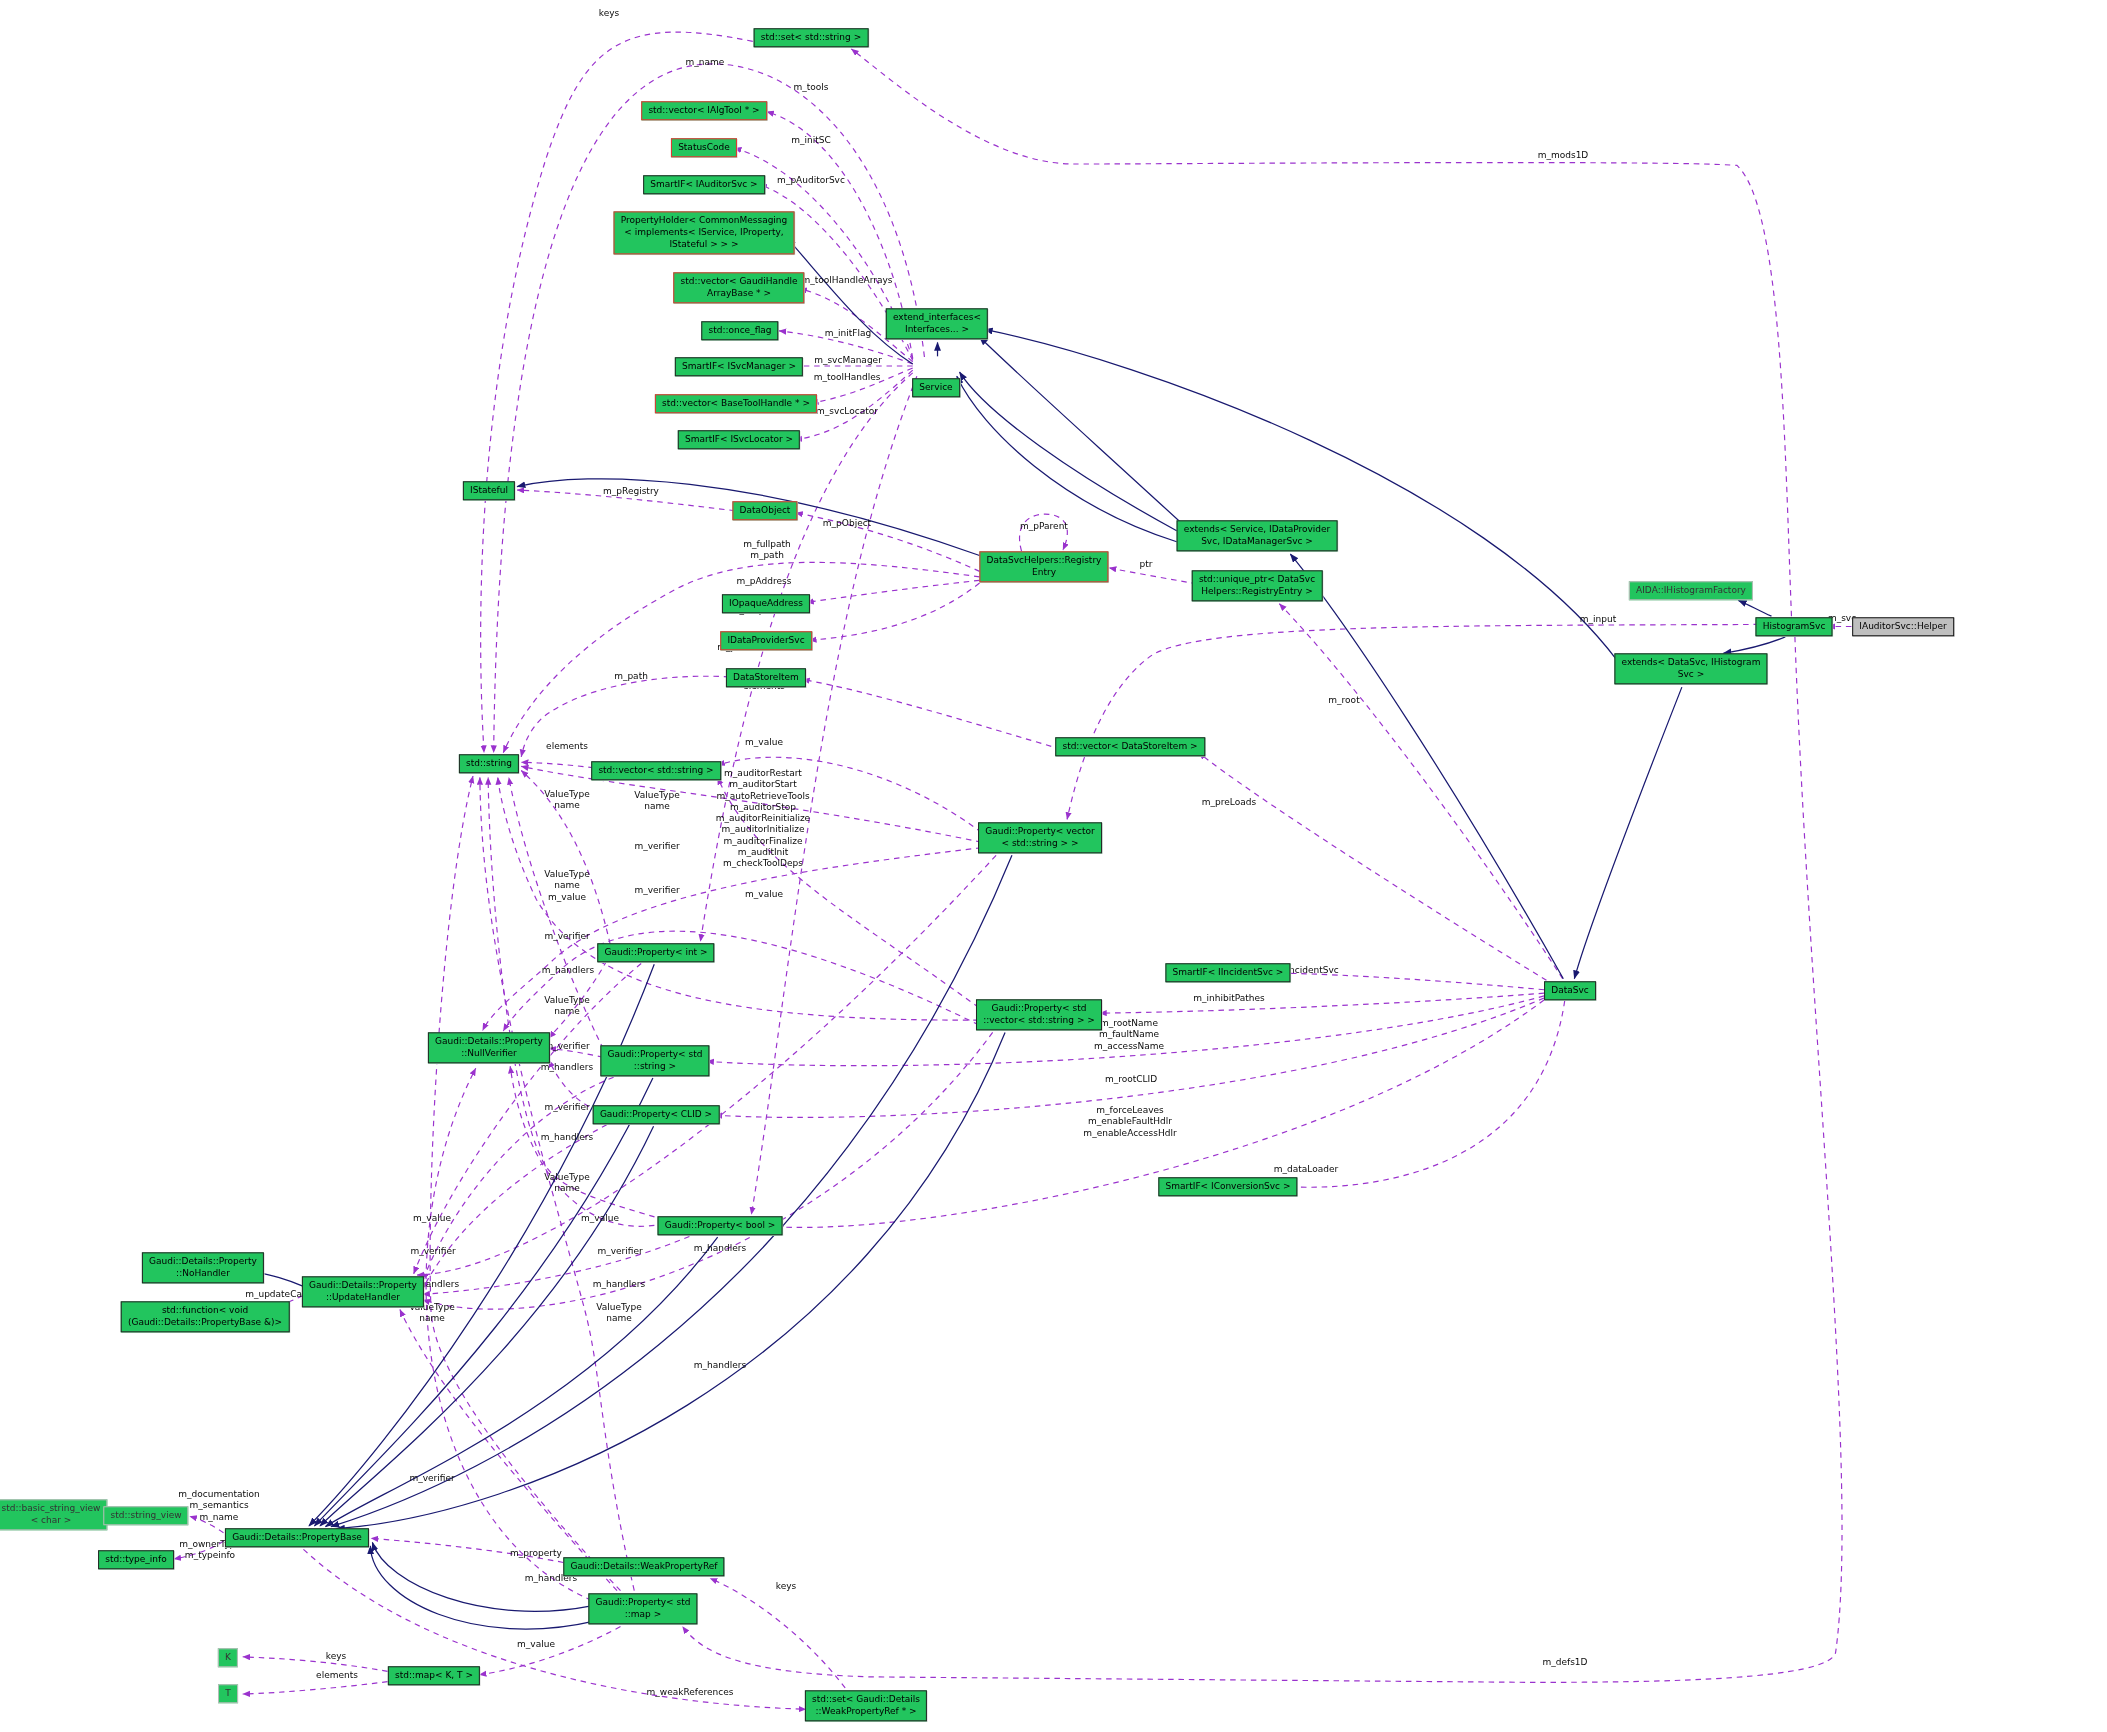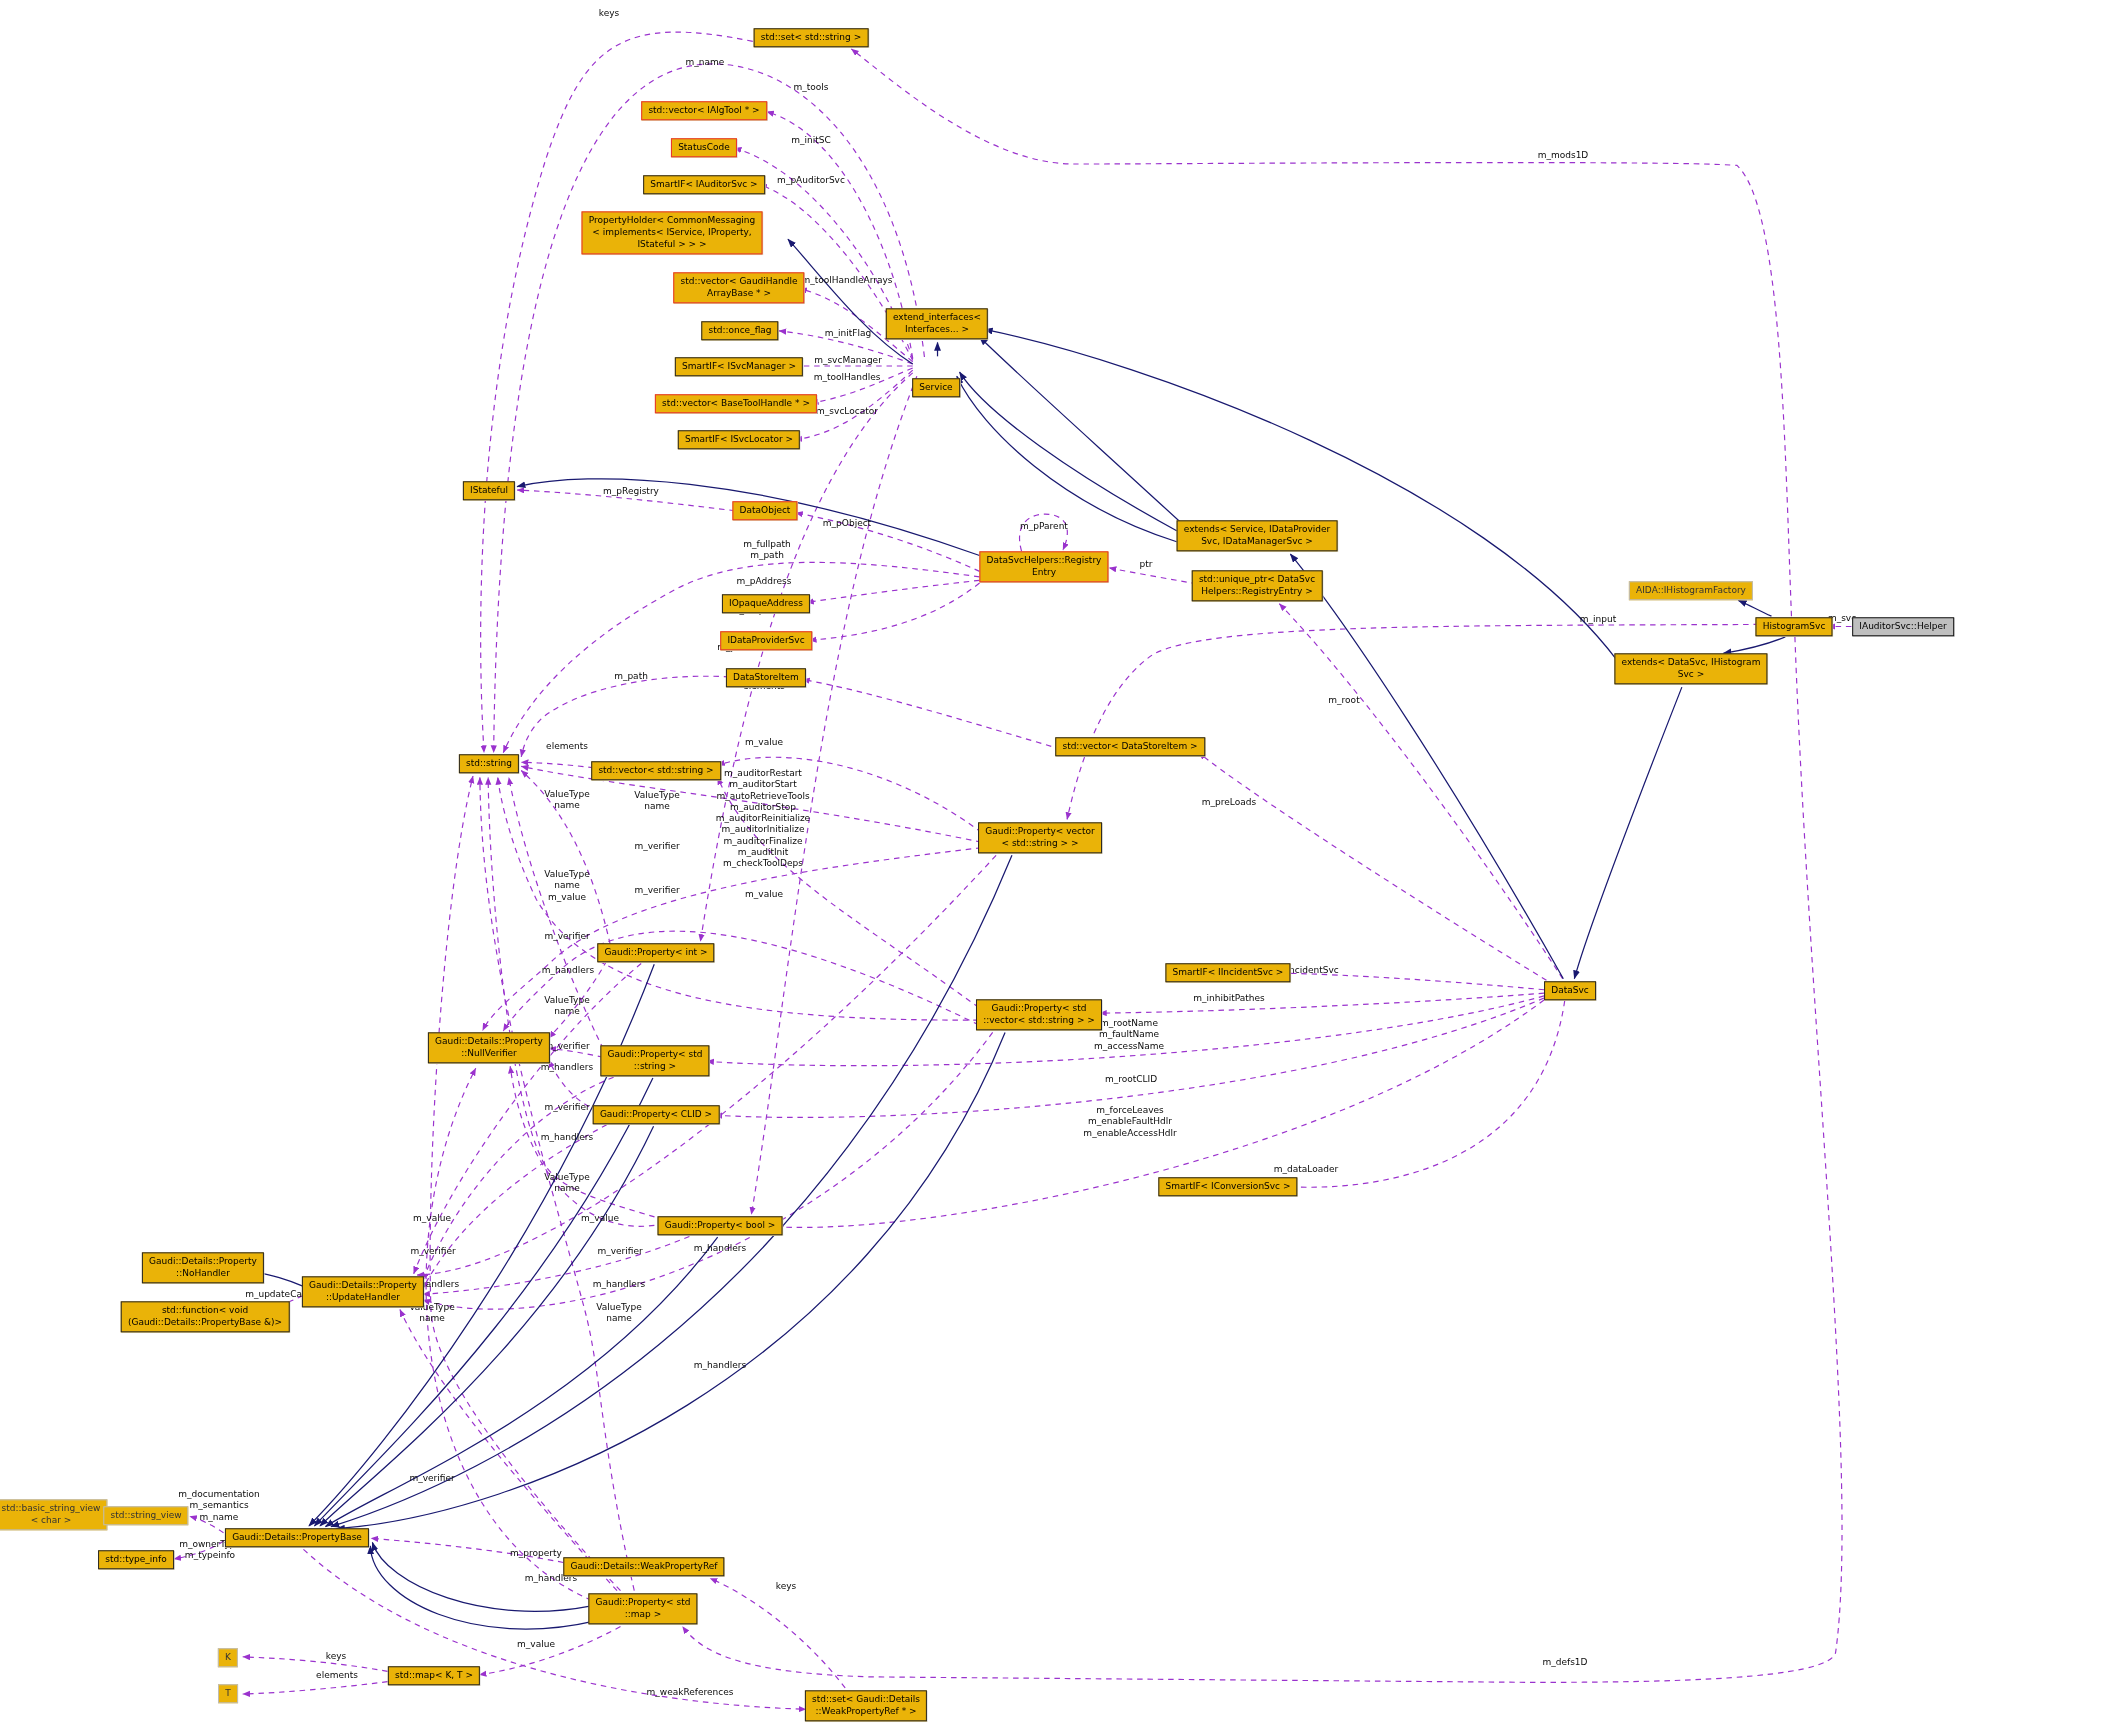--- a/index.html
+++ b/index.html
@@ -1,19 +1,19 @@
 <!DOCTYPE html>
 <html style="font-size:11px"><head>
 <meta charset="utf-8">
 <style>
   html,body{margin:0;padding:0;background:#fff;}
   .stage{position:relative;width:2108px;height:1732px;background:#fff;overflow:hidden;
          font-family:"DejaVu Sans","Liberation Sans",sans-serif;}
   svg.edges{position:absolute;left:0;top:0;z-index:0;}
-  .node{position:absolute;transform:translate(-50%,-50%);background:#eab308;
+  .node{position:absolute;transform:translate(-50%,-50%);background:#22c55e;
         border:1px solid #252525;padding:2.8px 6.2px;font-size:9px;line-height:1.32;
         text-align:center;white-space:pre;color:#000;z-index:2;box-shadow:0.7px 0.7px 0 #d8d8d8;}
   .node.red{border-color:#e63232;}
   .node.grey{border-color:#bdbdbd;color:#333;box-shadow:none;}
   .node.helper{background:#bfbfbf;border-color:#141414;}
   .elabel{position:absolute;transform:translate(-50%,-50%);font-size:9px;line-height:1.25;
           text-align:center;white-space:pre;color:#0a0a0a;z-index:1;}
 </style>
 </head>
 <body>
@@ -119,21 +119,21 @@
     <path d="M1458,1498 C1255,2000 755,2198 488,2218"></path>
     <path d="M858,2330 C705,2360 560,2300 540,2238"></path>
     <path d="M862,2352 C690,2392 540,2322 537,2243"></path>
   </g>
 </svg>
 
 <div class="node" style="left:811px;top:38px">std::set&lt; std::string &gt;</div>
 <div class="node red" style="left:704px;top:111px">std::vector&lt; IAlgTool * &gt;</div>
 <div class="node red" style="left:704px;top:148px">StatusCode</div>
 <div class="node" style="left:704px;top:185px">SmartIF&lt; IAuditorSvc &gt;</div>
-<div class="node red" style="left:672px;top:233px">PropertyHolder&lt; CommonMessaging
+<div class="node red" style="left:704px;top:233px">PropertyHolder&lt; CommonMessaging
 &lt; implements&lt; IService, IProperty,
 IStateful &gt; &gt; &gt;</div>
 <div class="node red" style="left:739px;top:288px">std::vector&lt; GaudiHandle
 ArrayBase * &gt;</div>
 <div class="node" style="left:740px;top:331px">std::once_flag</div>
 <div class="node" style="left:739px;top:367px">SmartIF&lt; ISvcManager &gt;</div>
 <div class="node red" style="left:736px;top:404px">std::vector&lt; BaseToolHandle * &gt;</div>
 <div class="node" style="left:739px;top:440px">SmartIF&lt; ISvcLocator &gt;</div>
 <div class="node" style="left:937px;top:324px">extend_interfaces&lt;
 Interfaces... &gt;</div>

